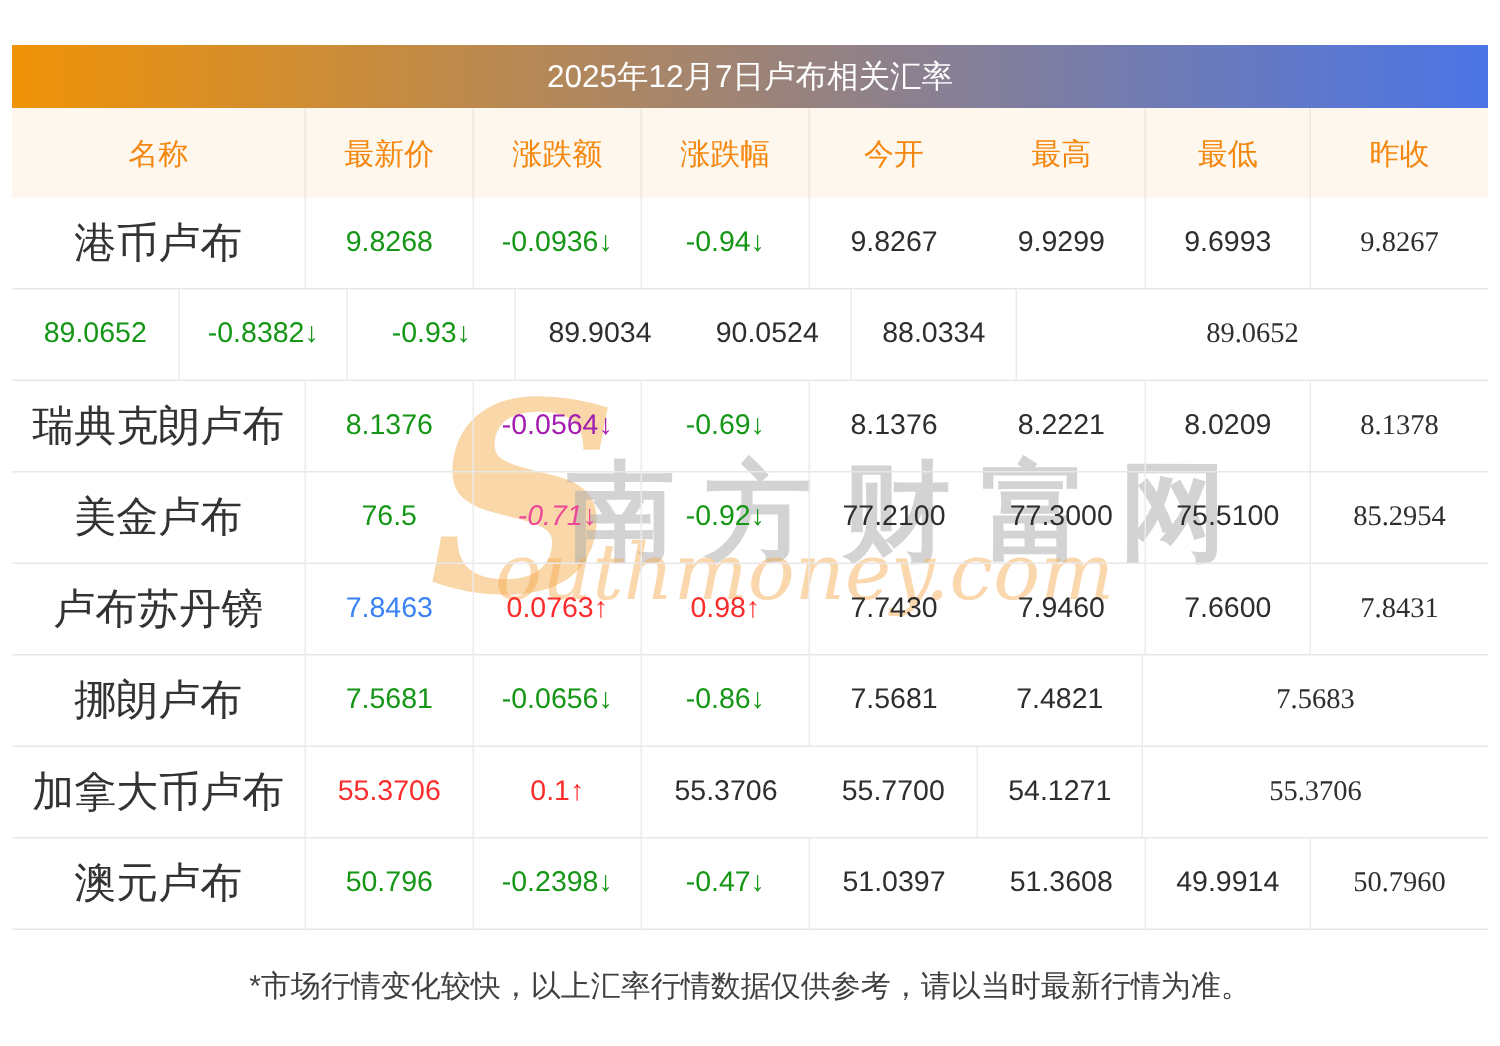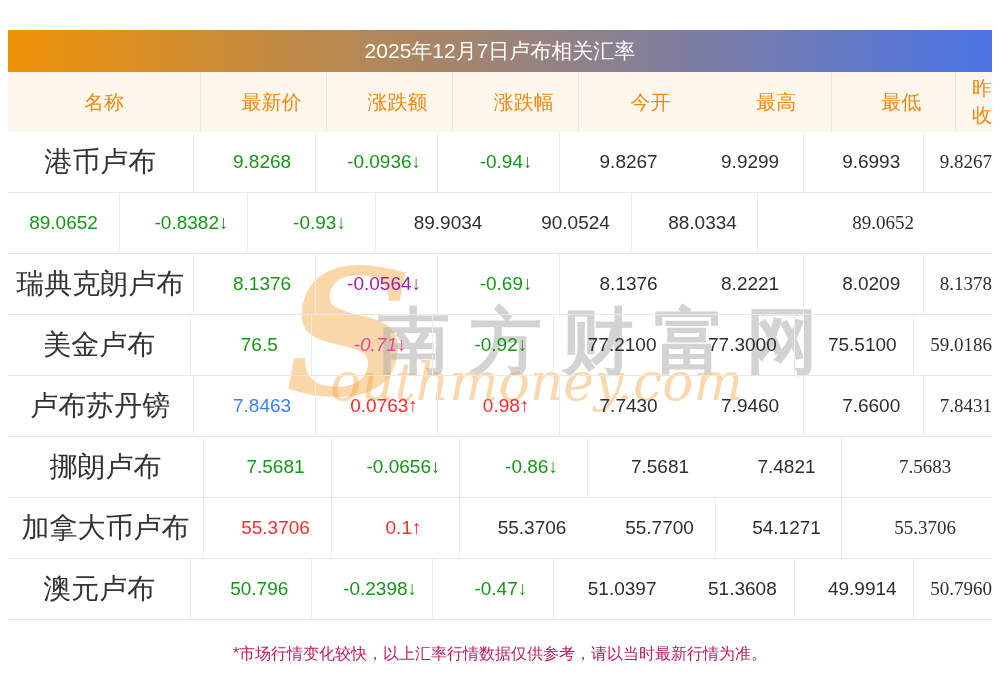--- a/index.html
+++ b/index.html
@@ -15,32 +15,32 @@
            font-weight:bold; font-size:72px; letter-spacing:20px; white-space:nowrap;
            color:rgba(175,175,175,0.55); }
   .wm-en { position:absolute; left:52px; top:80px; font-family:"DejaVu Serif","Liberation Serif",serif;
            font-style:italic; font-size:52px; white-space:nowrap;
            color:rgba(246,166,73,0.45); }
 
   .exchange-table { position:absolute; left:8px; top:30px; width:984px; z-index:2; }
   .title-bar { height:42px; display:flex; align-items:center; justify-content:center;
                color:#ffffff; font-size:21px; background:linear-gradient(90deg,#f09307,#4b74e6); }
 
-  .trow { display:flex; width:100%;gap:16px; }
+  .trow { display:flex; width:100%; }
   .thead { height:60px; background:#fdf7ee; color:#f5870e; font-size:20px; }
   .tbody-row { height:61px; background:transparent; border-bottom:1px solid #e8e8e8; font-size:19px; color:#2e2e2e; }
   .cell { display:flex; align-items:center; justify-content:center; height:100%; }
   .c1 { width:196px; } .c2 { width:112px; } .c3 { width:112px; } .c4 { width:112px; }
   .c5 { width:112px; } .c6 { width:112px; } .c7 { width:110px; } .c8 { flex:1;font-family:Liberation Serif, serif; }
   .vline { border-right:1px solid #ebebeb; }
   .thead .vline { border-right:1px solid #efe7dc; }
   .cell-name { font-size:28px; color:#333; }
 
   .footer-note { position:absolute; left:0; top:644px; width:100%; text-align:center;
-                 font-size:16px; color:#be185d; z-index:2; }
+                 font-size:20px; color:#404040; z-index:2; }
 </style>
 </head>
 <body>
 
 <div class="page">
 
   <div class="watermark">
     <span class="wm-s">S</span>
     <span class="wm-cn">南方财富网</span>
     <span class="wm-en">outhmoney.com</span>
@@ -96,21 +96,21 @@
   </div>
 
   <div class="trow tbody-row">
     <div class="cell c1 vline cell-name">美金卢布</div>
     <div class="cell c2 vline" style="color: rgb(22, 150, 22);">76.5</div>
     <div class="cell c3 vline" style="color: #ec4899; font-style: italic;">-0.71↓</div>
     <div class="cell c4 vline" style="color: rgb(22, 150, 22);">-0.92↓</div>
     <div class="cell c5">77.2100</div>
     <div class="cell c6 vline">77.3000</div>
     <div class="cell c7 vline">75.5100</div>
-    <div class="cell c8">59.0186</div>
+    <div class="cell c8">85.2954</div>
   </div>
 
   <div class="trow tbody-row">
     <div class="cell c1 vline cell-name">卢布苏丹镑</div>
     <div class="cell c2 vline" style="color: #3b82f6;">7.8463</div>
     <div class="cell c3 vline" style="color: rgb(251, 44, 44);">0.0763↑</div>
     <div class="cell c4 vline" style="color: rgb(251, 44, 44);">0.98↑</div>
     <div class="cell c5">7.7430</div>
     <div class="cell c6 vline">7.9460</div>
     <div class="cell c7 vline">7.6600</div>

